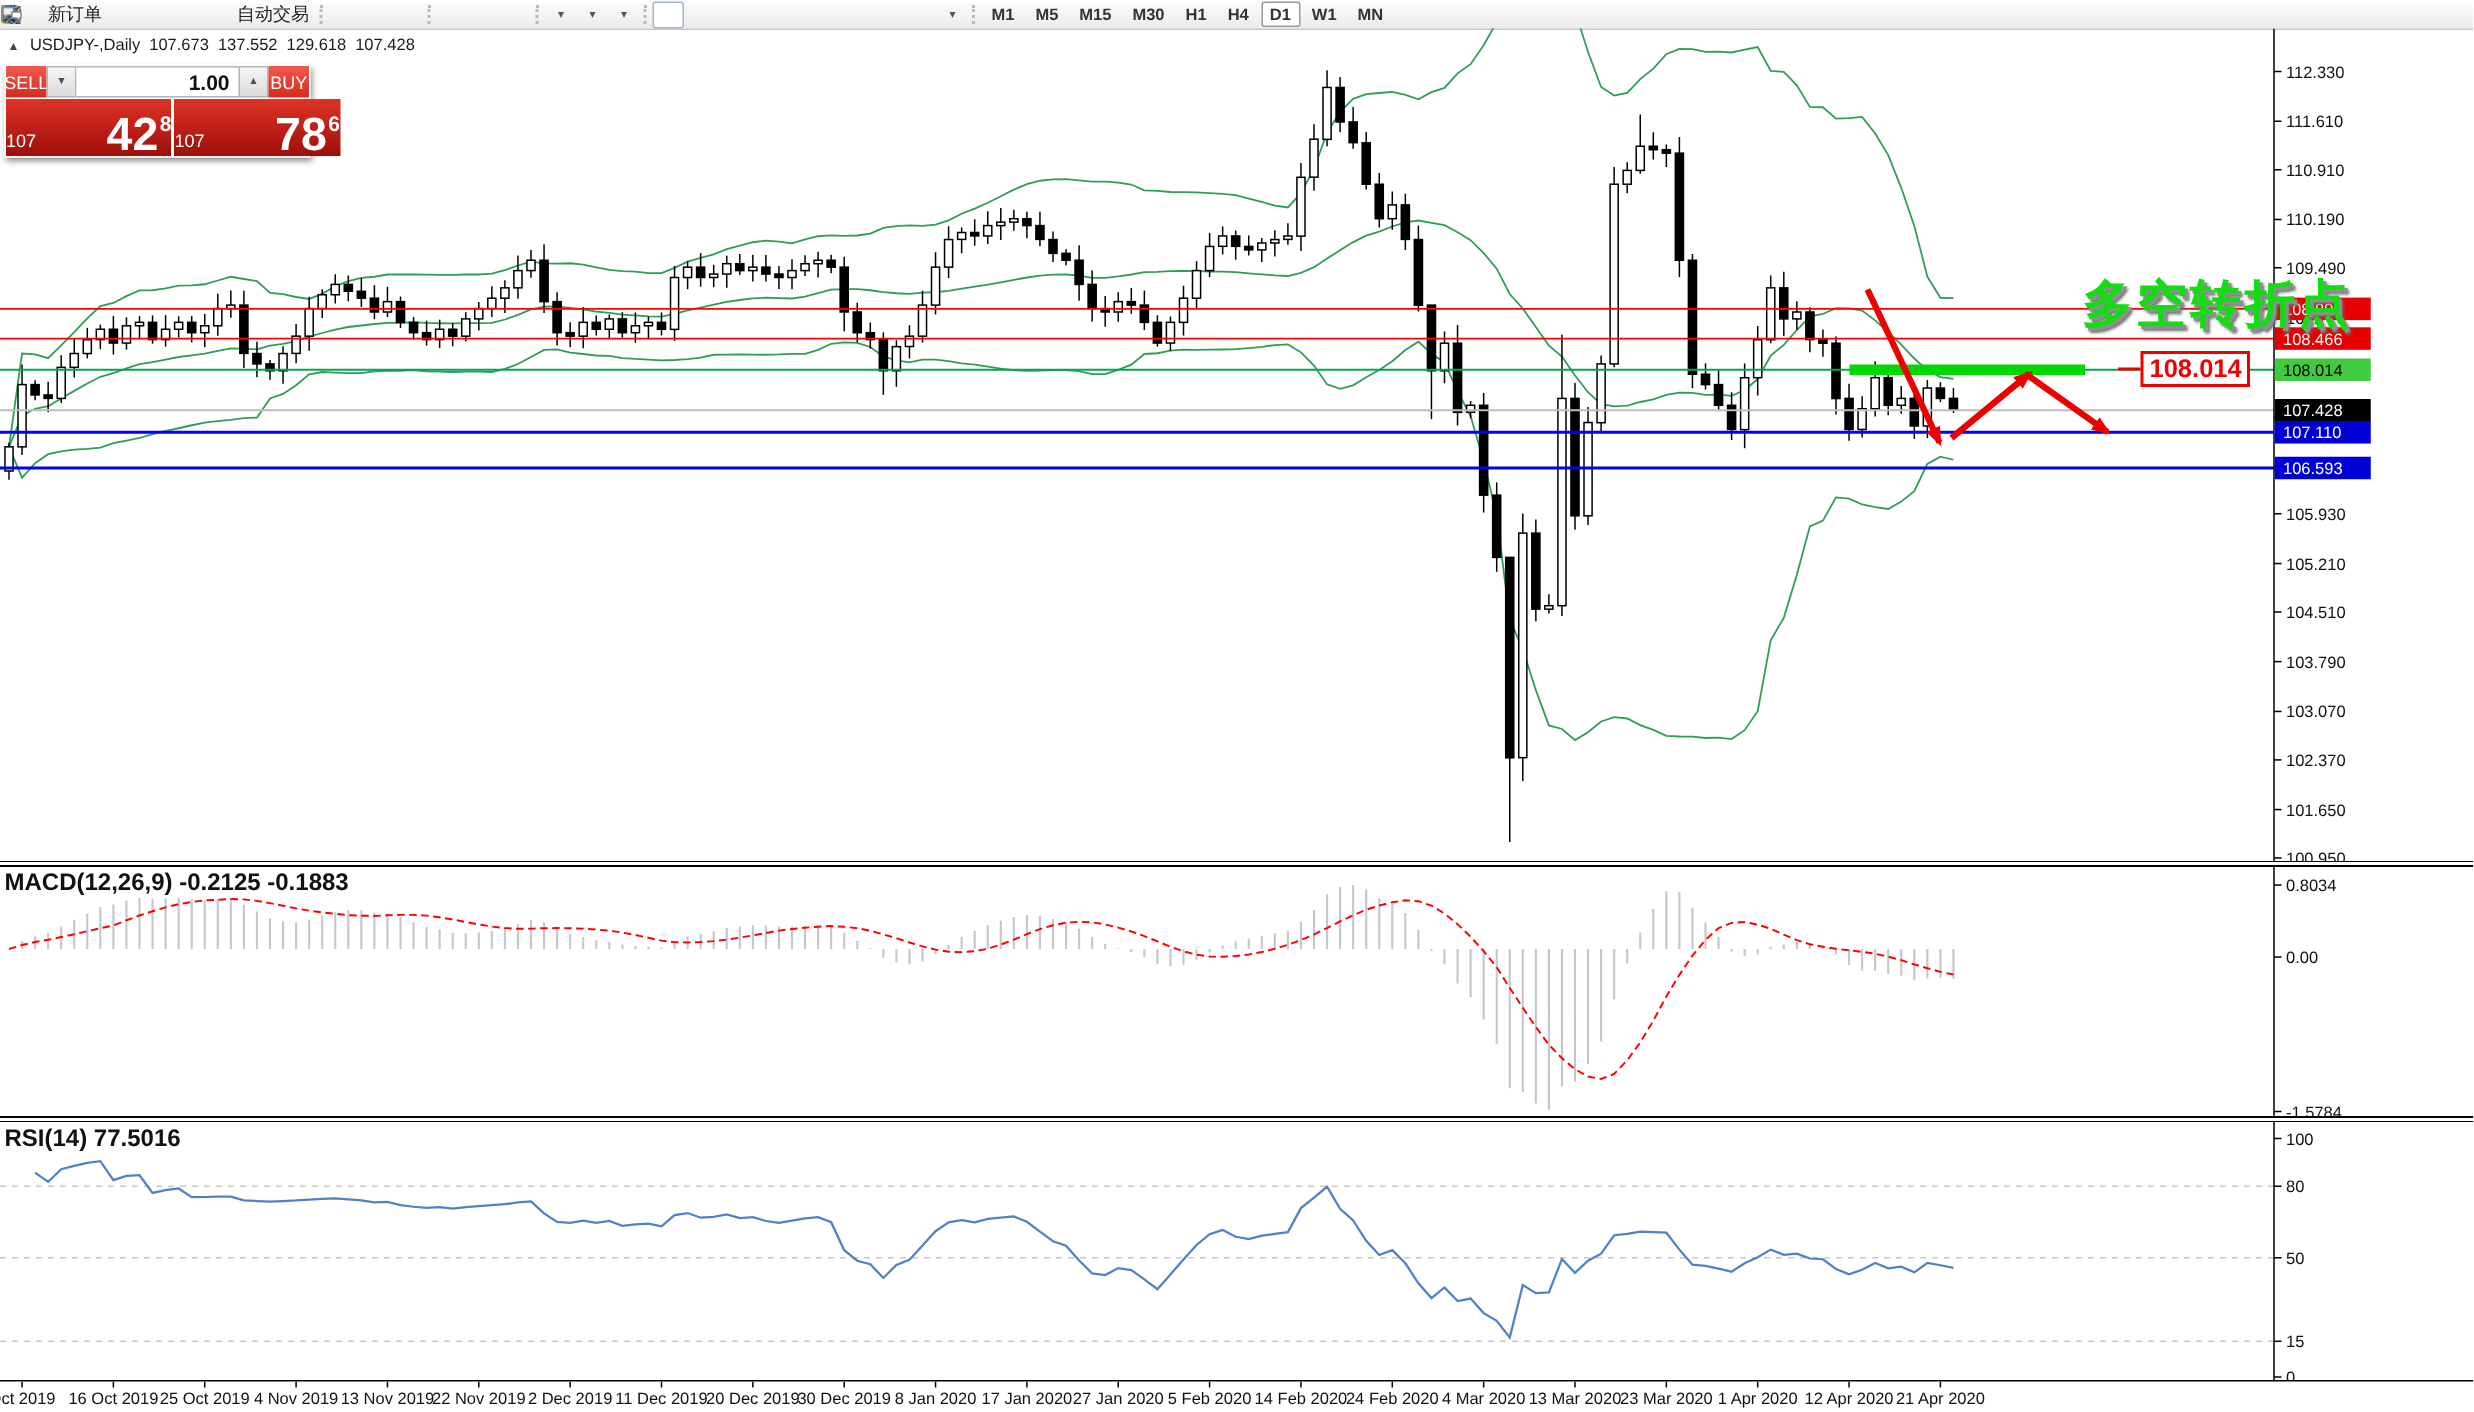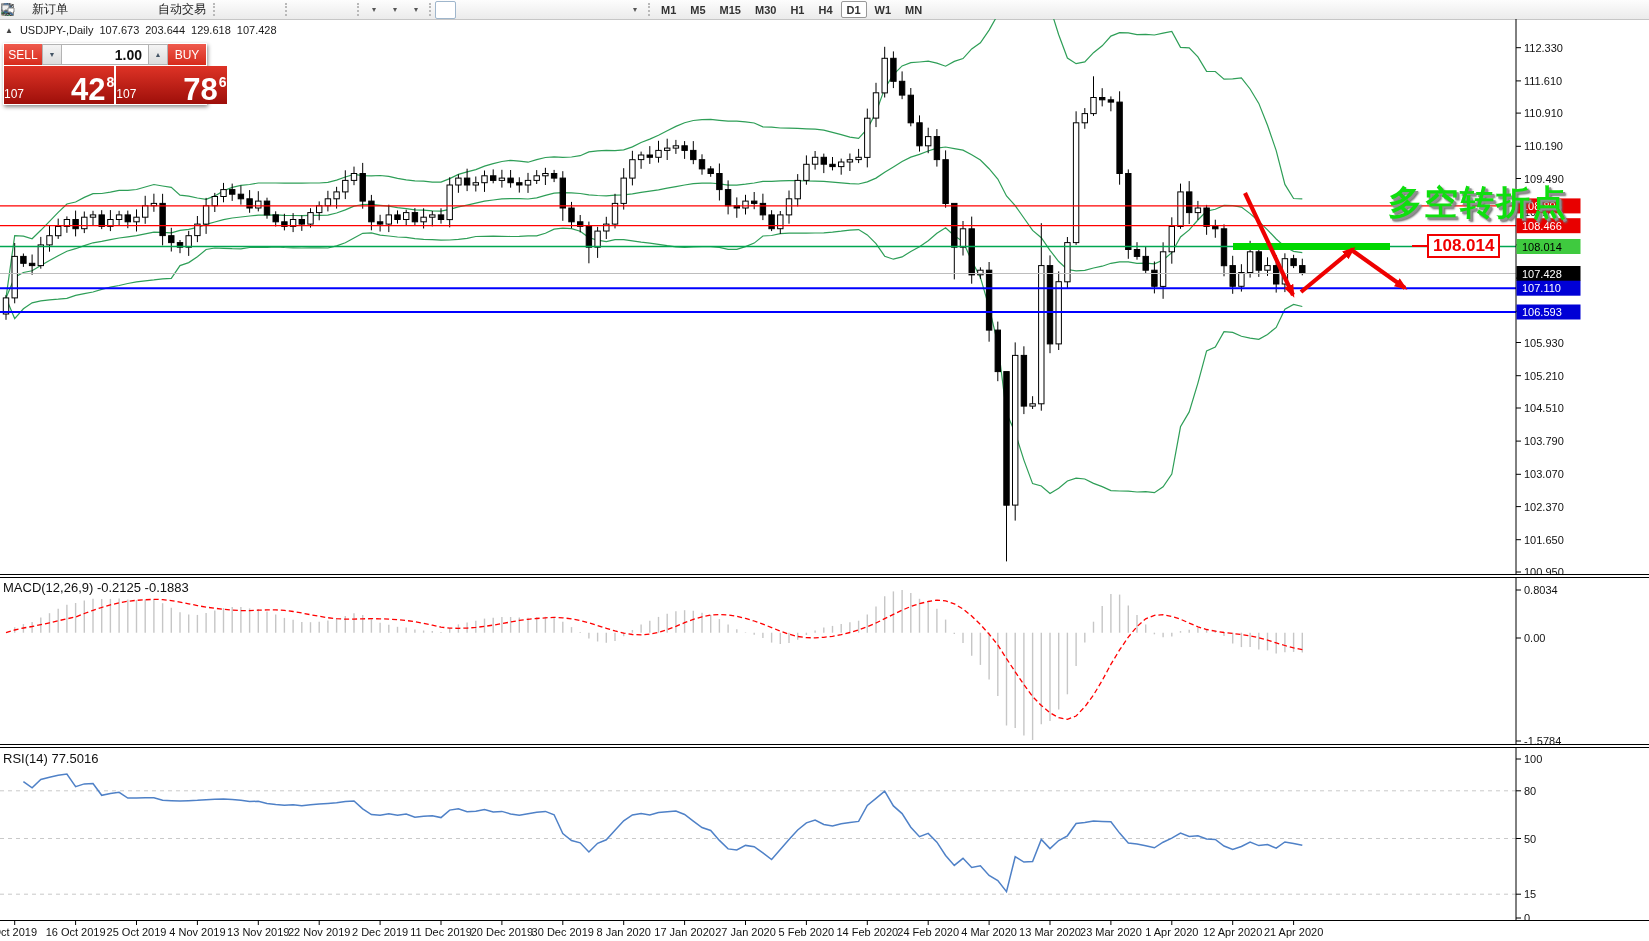--- a/index.html
+++ b/index.html
@@ -20,38 +20,38 @@
   .tf.active{background:#fff;border-color:#999;}
   #tb-right{margin-left:auto;display:flex;align-items:center;margin-right:6px;}
   
   #chart-header{position:absolute;left:5px;top:24px;font-size:11px;color:#1b1b1b;
     display:flex;align-items:center;gap:6px;white-space:nowrap;}
   #chart-header .tri{font-size:8px;color:#444;margin-right:1px;}
   
   #trade-panel{position:absolute;left:3px;top:43px;width:202px;z-index:30;
     box-shadow:1px 2px 4px rgba(0,0,0,.45);border:1px solid #fff;background:#fff;}
   #tp-row1{display:flex;height:21px;}
-  .tp-btn{width:38px;background:linear-gradient(#ef5a4d,#d62b1c);color:#fff;font-size:12px;
+  .tp-btn{width:27px;background:linear-gradient(#ef5a4d,#d62b1c);color:#fff;font-size:12px;
     display:flex;align-items:center;justify-content:center;}
   .spin{width:18px;background:linear-gradient(#f4f4f4,#dcdcdc);border:1px solid #b3b3b3;
     display:flex;align-items:center;justify-content:center;font-size:7px;color:#456;}
   #vol-input{flex:1;width:50px;border:1px solid #b3b3b3;border-left:none;border-right:none;
     text-align:right;padding:0 6px 0 0;font:700 14px "Liberation Sans",sans-serif;color:#111;}
   #tp-row2{display:flex;height:38px;margin-top:1px;}
   .pbox{flex:1;background:linear-gradient(#de3326,#9e0f0a);color:#fff;display:flex;
     align-items:flex-end;justify-content:center;padding-bottom:0;}
   .pbox.sell{border-right:2px solid #fff;}
   .pbox .sm{font-size:12px;margin:0 2px 3px 0;}
   .pbox .big{font:700 31px/28px "Liberation Sans",sans-serif;margin-left:45px;}
   .pbox .sup{font:700 14px "Liberation Sans",sans-serif;margin:0 0 14px 1px;}
   
   .pane-sep{position:absolute;left:0;width:1649px;height:4px;z-index:5;
     background:linear-gradient(#000 0,#000 1px,#fff 1px,#fff 3px,#000 3px,#000 4px);}
   #bottom-line{position:absolute;left:0;top:920px;width:1649px;height:1px;background:#000;}
-  .pane-label{position:absolute;left:3px;font-size:13px;color:#111;z-index:6;white-space:nowrap;}
+  .pane-label{position:absolute;left:3px;font-size:16px;color:#111;z-index:6;white-space:nowrap;font-weight:bold;}
   
   #turn-text{position:absolute;z-index:20;font:700 34px "Liberation Serif",serif;
     color:#0edf0e;letter-spacing:2px;white-space:nowrap;
     text-shadow:2px 2px 0 #8f8f8f,3px 3px 2px #6f6f6f;}
   #price-tag{position:absolute;z-index:20;border:2px solid #f00000;background:#fff;
     color:#f00000;font:700 17px/20px "Liberation Sans",sans-serif;padding:0 4px;}
   #tag-dash{position:absolute;z-index:20;height:2px;background:#f00000;}
   svg{position:absolute;left:0;}
 </style>
 </head>
@@ -848,21 +848,21 @@
       <text x="1293.6" y="15" font-size="11" fill="#111" text-anchor="middle">21 Apr 2020</text>
     </svg>
 
   <div class="pane-label" style="top:580px">MACD(12,26,9) -0.2125 -0.1883</div>
   <div class="pane-label" style="top:751px">RSI(14) 77.5016</div>
 
   <div id="chart-header">
     <span class="tri">▲</span>
     <span>USDJPY-,Daily</span>
     <span>107.673</span>
-    <span>203.644</span>
+    <span>137.552</span>
     <span>129.618</span>
     <span>107.428</span>
   </div>
 
   <div id="trade-panel">
     <div id="tp-row1">
       <span class="tp-btn">SELL</span>
       <span class="spin">▼</span>
       <input id="vol-input" value="1.00" style="">
       <span class="spin">▲</span>

